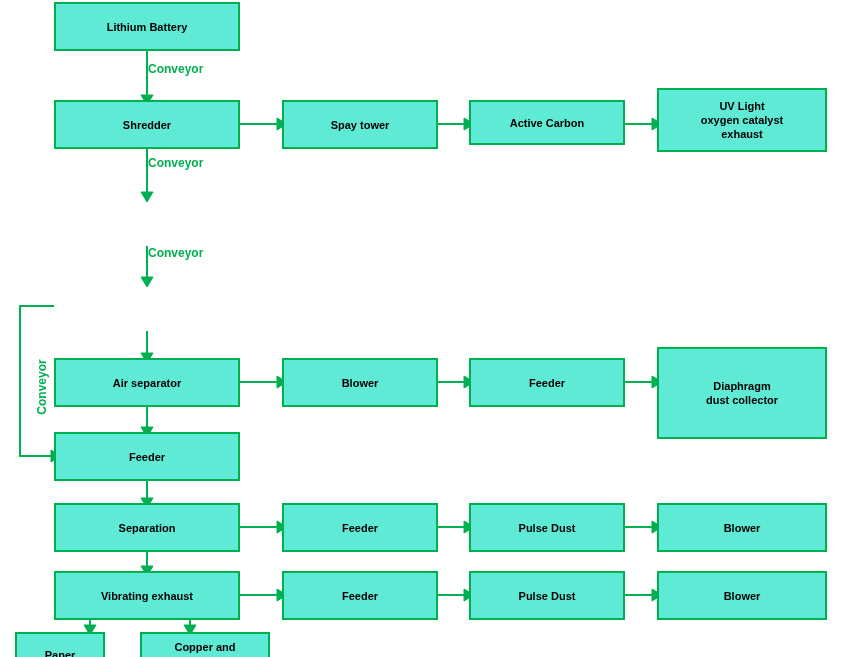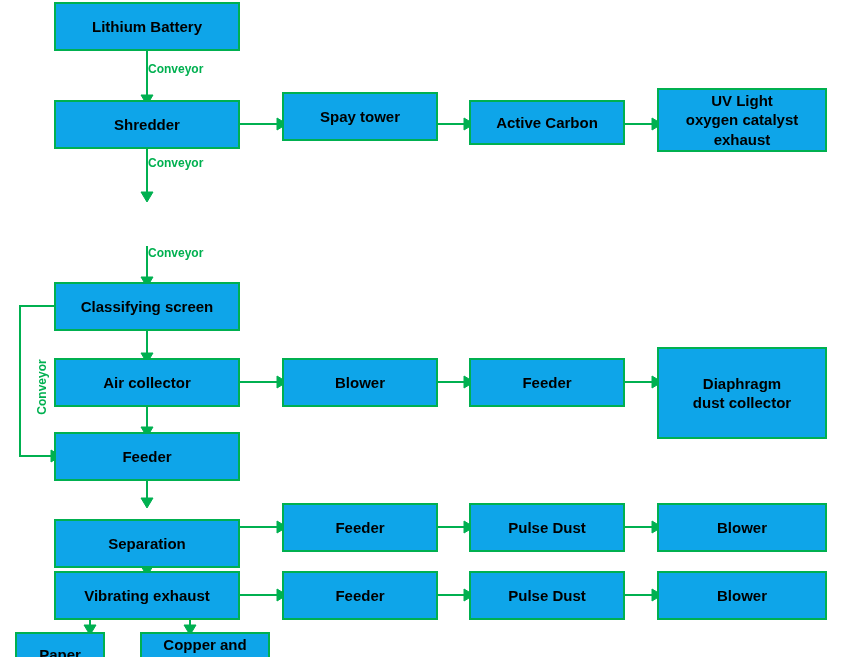--- a/index.html
+++ b/index.html
@@ -12,27 +12,27 @@
       position: relative;
     }
     .diagram {
       position: relative;
       width: 858px;
       height: 657px;
     }
     .box {
       position: absolute;
       border: 2px solid #00b050;
-      background: #0ea5e9;
+      background: #5eead4;
       display: flex;
       align-items: center;
       justify-content: center;
       text-align: center;
       font-weight: bold;
-      font-size: 15px;
+      font-size: 11px;
       color: #000;
       padding: 4px;
     }
     .label {
       position: absolute;
       font-weight: bold;
       font-size: 12px;
       color: #00b050;
       text-align: center;
     }
@@ -125,42 +125,41 @@
     <polygon points="184,625 190,635 196,625"></polygon>
 
     <polyline points="54,306 20,306 20,456 54,456"></polyline>
     <polygon points="51,450 61,456 51,462"></polygon>
   </svg>
 
   <div class="box" style="left:54px;top:2px;width:186px;height:49px;">Lithium Battery</div>
 
   <div class="box" style="left:54px;top:100px;width:186px;height:49px;">Shredder</div>
 
-  <div class="box" style="left:282px;top:92px;width:156px;height:49px;">Spay tower</div>
+  <div class="box" style="left:282px;top:100px;width:156px;height:49px;">Spay tower</div>
 
   <div class="box" style="left:469px;top:100px;width:156px;height:45px;">Active Carbon</div>
 
   <div class="box" style="left:657px;top:88px;width:170px;height:64px;line-height:1.3;">
     UV Light<br>oxygen catalyst<br>exhaust</div>
 
 
-  <div class="box" style="left:54px;top:282px;width:186px;height:49px;">Classifying screen</div>
 
-  <div class="box" style="left:54px;top:358px;width:186px;height:49px;">Air collector</div>
+  <div class="box" style="left:54px;top:358px;width:186px;height:49px;">Air separator</div>
 
   <div class="box" style="left:282px;top:358px;width:156px;height:49px;">Blower</div>
 
   <div class="box" style="left:469px;top:358px;width:156px;height:49px;">Feeder</div>
 
   <div class="box" style="left:657px;top:347px;width:170px;height:92px;line-height:1.3;">
     Diaphragm<br>dust collector</div>
 
   <div class="box" style="left:54px;top:432px;width:186px;height:49px;">Feeder</div>
 
-  <div class="box" style="left:54px;top:503px;width:186px;height:49px;margin-top:16px;">Separation</div>
+  <div class="box" style="left:54px;top:503px;width:186px;height:49px;">Separation</div>
 
   <div class="box" style="left:282px;top:503px;width:156px;height:49px;">Feeder</div>
 
   <div class="box" style="left:469px;top:503px;width:156px;height:49px;">Pulse Dust</div>
 
   <div class="box" style="left:657px;top:503px;width:170px;height:49px;">Blower</div>
 
   <div class="box" style="left:54px;top:571px;width:186px;height:49px;">Vibrating exhaust</div>
 
   <div class="box" style="left:282px;top:571px;width:156px;height:49px;">Feeder</div>

